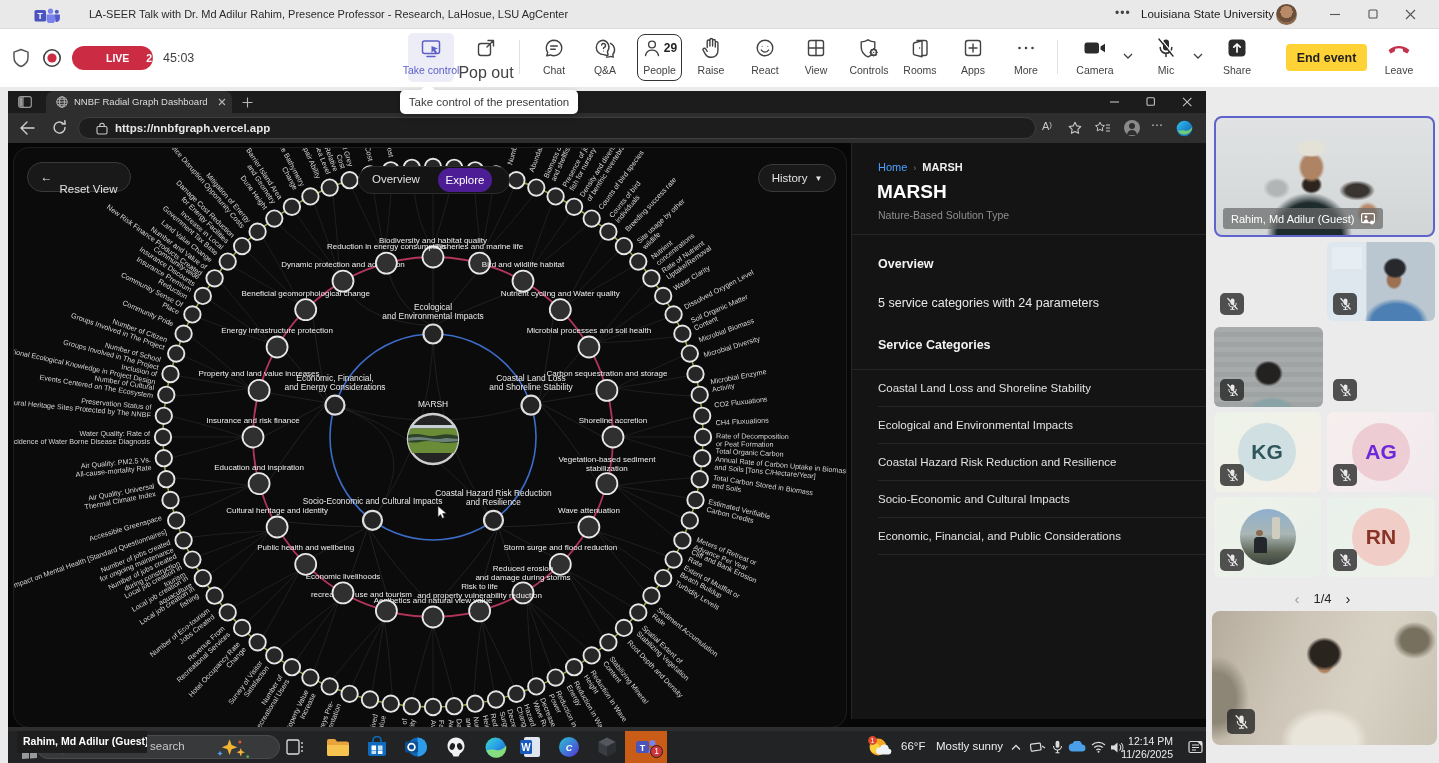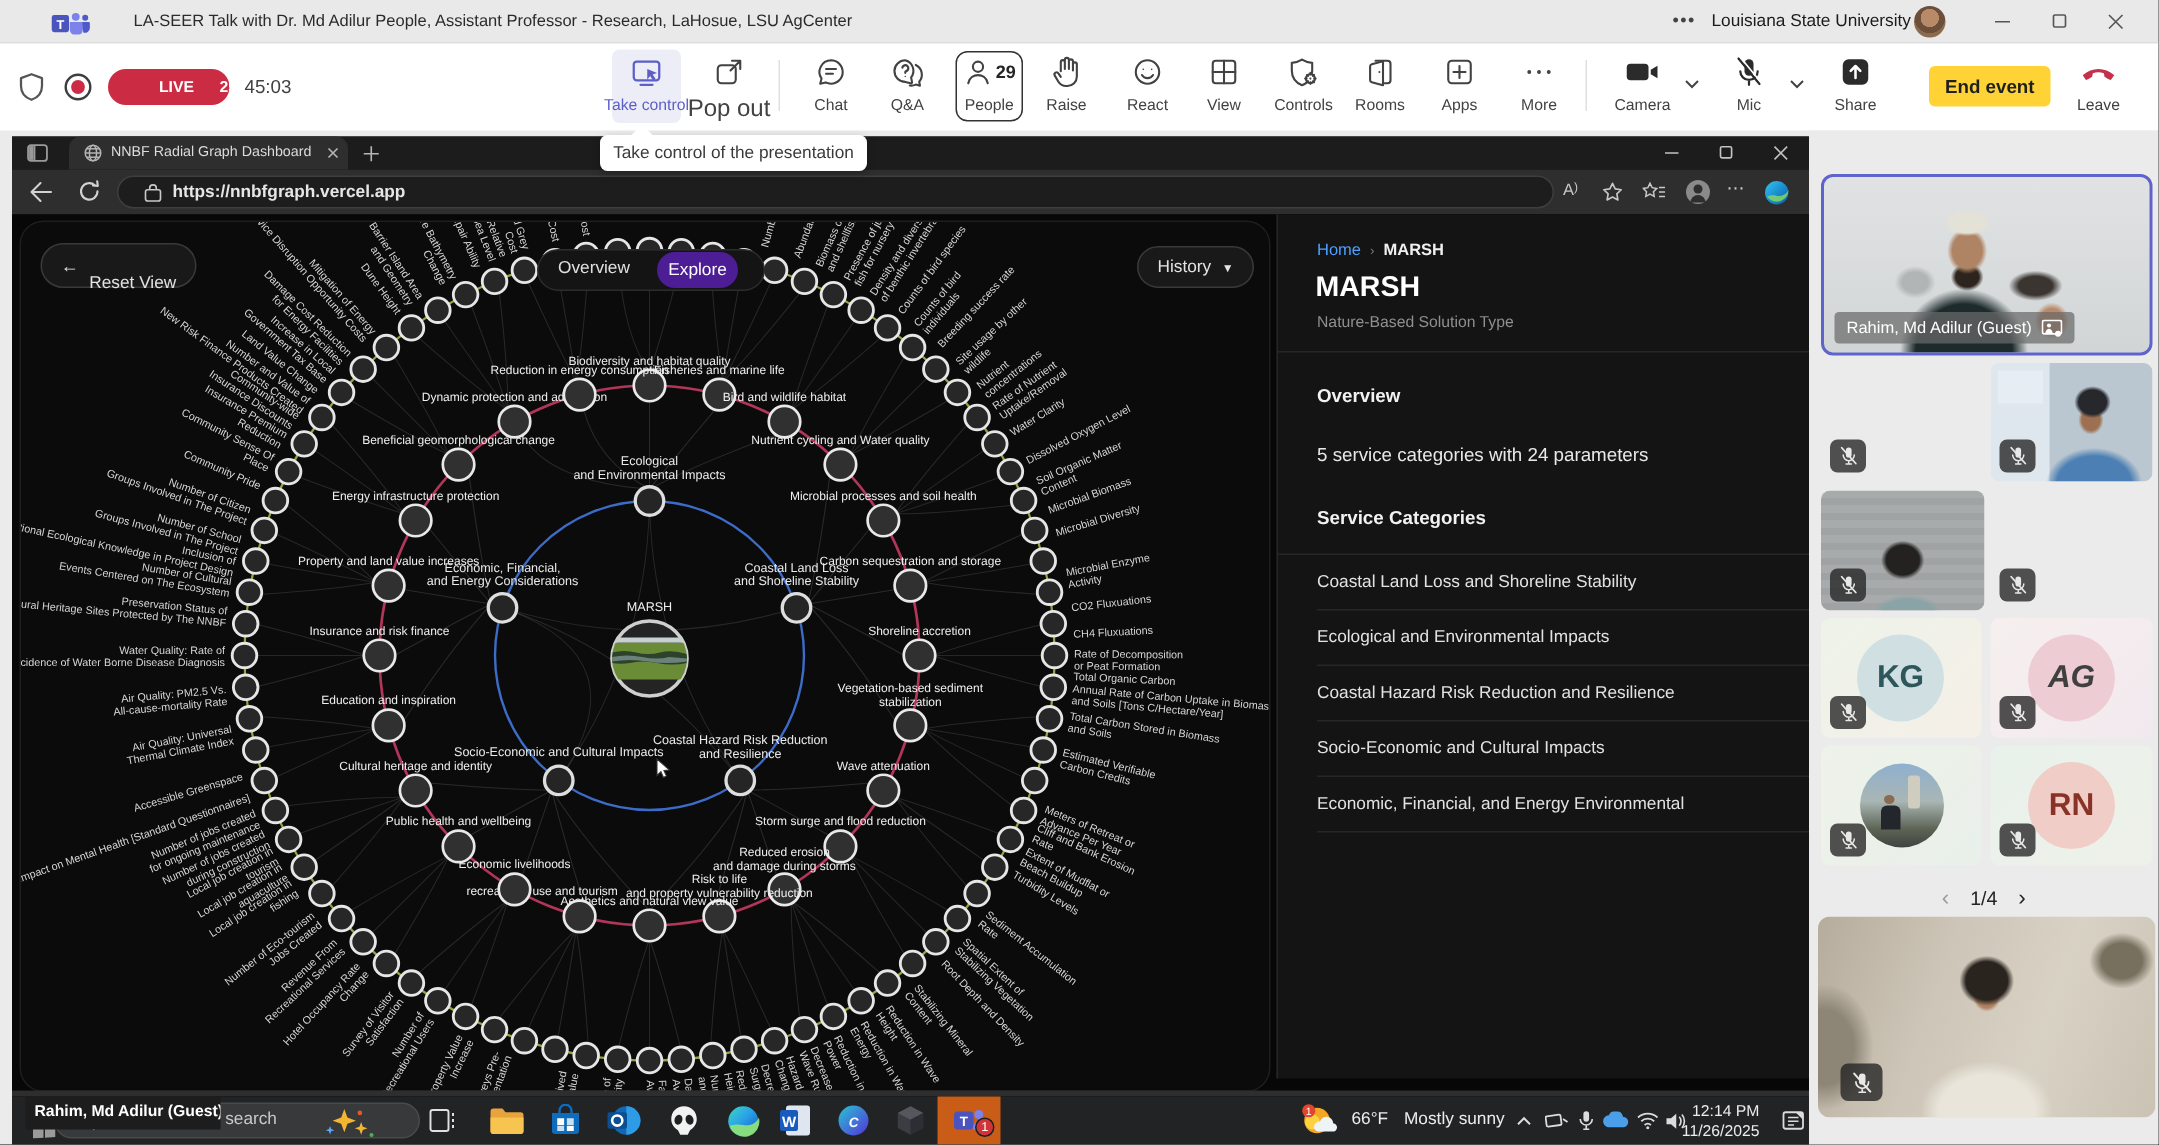--- a/index.html
+++ b/index.html
@@ -13,21 +13,21 @@
 <div class="abs" style="left:0;top:0;width:1439px;height:29px;background:#e9e9e9;border-bottom:1px solid #dcdcdc;">
  <svg class="abs" style="left:34px;top:8px" width="26" height="15" viewBox="0 0 26 15">
   <circle cx="16.5" cy="3.2" r="2.6" fill="#7b83eb"></circle>
   <path d="M12.5,6.6 h8 a0.8,0.8 0 0 1 0.8,0.8 v4 a4.4,4.4 0 0 1 -8.8,0 Z" fill="#7b83eb"></path>
   <circle cx="22.8" cy="3.8" r="2" fill="#5059c9"></circle>
   <path d="M20.8,6.6 h4.4 a0.7,0.7 0 0 1 0.7,0.7 v3.3 a3.3,3.3 0 0 1 -4.4,3.1 Z" fill="#5059c9"></path>
   <rect x="0.5" y="2" width="11.5" height="11.5" rx="1.6" fill="#4b53bc"></rect>
   <text x="6.2" y="11" text-anchor="middle" font-size="8.5" font-weight="bold" fill="#fff" font-family="Liberation Sans">T</text>
  </svg>
 
- <span class="abs" style="left:89px;top:8px;font-size:11px;color:#2b2b2b;">LA-SEER Talk with Dr. Md Adilur People, Assistant Professor - Research, LaHosue, LSU AgCenter</span>
+ <span class="abs" style="left:89px;top:8px;font-size:11px;color:#2b2b2b;">LA-SEER Talk with Dr. Md Adilur Rahim, Presence Professor - Research, LaHosue, LSU AgCenter</span>
  <span class="abs" style="left:1115px;top:6px;font-size:12px;color:#444;letter-spacing:1px;">•••</span>
  <span class="abs" style="left:1141px;top:8px;font-size:11.5px;color:#1b1b1b;">Louisiana State University</span>
  <div class="abs" style="left:1276px;top:4px;width:21px;height:21px;border-radius:50%;background:radial-gradient(circle at 50% 38%,#b98a67 0 36%,#6b4f3a 37% 60%,#8c6a4d 61%);"></div>
  <svg class="abs" style="left:1328px;top:9px" width="100" height="11" viewBox="0 0 100 11">
   <line x1="2" y1="5.5" x2="12" y2="5.5" stroke="#555" stroke-width="1.1"></line>
   <rect x="41" y="1" width="8" height="8" rx="1" fill="none" stroke="#555" stroke-width="1.1"></rect>
   <path d="M78,1 l9,9 M87,1 l-9,9" stroke="#555" stroke-width="1.1"></path>
  </svg>
 </div>
 <div class="abs" style="left:0;top:29px;width:1439px;height:58px;background:#ffffff;">
@@ -662,21 +662,21 @@
       <div style="margin:6px 0 0 26px;font-size:10.5px;color:#8f8f8f;">Nature-Based Solution Type</div>
       <div style="margin:13px 0 0 0;height:1px;background:#262626;"></div>
       <div style="margin:22px 0 0 26px;font-size:12.5px;font-weight:bold;color:#f2f2f2;">Overview</div>
       <div style="margin:25px 0 0 26px;font-size:12.5px;color:#e8e8e8;">5 service categories with 24 parameters</div>
       <div style="margin:28px 0 0 26px;font-size:12.5px;font-weight:bold;color:#f2f2f2;">Service Categories</div>
       <div style="margin:17px 0 0 0;height:1px;background:#262626;"></div>
       <div style="margin:0 0 0 26px;height:37px;line-height:37px;font-size:11.5px;color:#e2e2e2;border-bottom:1px solid #262626;margin-right:0;">Coastal Land Loss and Shoreline Stability</div>
       <div style="margin:0 0 0 26px;height:37px;line-height:37px;font-size:11.5px;color:#e2e2e2;border-bottom:1px solid #262626;margin-right:0;">Ecological and Environmental Impacts</div>
       <div style="margin:0 0 0 26px;height:37px;line-height:37px;font-size:11.5px;color:#e2e2e2;border-bottom:1px solid #262626;margin-right:0;">Coastal Hazard Risk Reduction and Resilience</div>
       <div style="margin:0 0 0 26px;height:37px;line-height:37px;font-size:11.5px;color:#e2e2e2;border-bottom:1px solid #262626;margin-right:0;">Socio-Economic and Cultural Impacts</div>
-      <div style="margin:0 0 0 26px;height:37px;line-height:37px;font-size:11.5px;color:#e2e2e2;border-bottom:1px solid #262626;margin-right:0;">Economic, Financial, and Energy Environmental</div>
+      <div style="margin:0 0 0 26px;height:37px;line-height:37px;font-size:11.5px;color:#e2e2e2;border-bottom:1px solid #262626;margin-right:0;">Economic, Financial, and Public Considerations</div>
     </div>
   </div>
 <div class="abs" style="left:8px;top:727px;width:1198px;height:4px;background:#2e2e2e;"></div>
 <div class="abs" style="left:400px;top:90px;width:178px;height:24px;background:#fff;border-radius:5px;box-shadow:0 2px 6px rgba(0,0,0,.25);z-index:50;display:flex;align-items:center;justify-content:center;font-size:11.5px;color:#3a3a3a;">Take control of the presentation</div>
 <div class="abs" style="left:421px;top:83px;width:0;height:0;border-left:7px solid transparent;border-right:7px solid transparent;border-bottom:7px solid #fff;z-index:51;"></div>
 <div class="abs" style="left:8px;top:731px;width:1198px;height:32px;background:#212325;z-index:5;">
     <svg width="15" height="15" viewBox="0 0 15 15" style="position:absolute;left:14px;top:13px;">
       <g fill="#9a9a9a">
         <rect x="0" y="0" width="7" height="7" transform="skewY(-4)"></rect>
         <rect x="8" y="0" width="7" height="7" transform="skewY(-4)"></rect>
@@ -866,21 +866,21 @@
     <div class="chip" style="left:14px;top:377px;">
       <svg width="13" height="14" viewBox="0 0 13 14">
         <g stroke="#e8e8e8" stroke-width="1" fill="none" stroke-linecap="round">
           <rect x="4.6" y="1.4" width="3.8" height="6.6" rx="1.9" fill="#e8e8e8" stroke="none"></rect>
           <path d="M2.8,6.4 a3.7,3.7 0 0 0 7.4,0 M6.5,10.1 v2.2 M4.7,12.4 h3.6"></path>
           <line x1="1.8" y1="1.5" x2="11.2" y2="12" stroke-width="1.2"></line>
         </g>
       </svg>
     </div>
     <div class="vtile" style="left:121px;top:325px;width:108px;height:80px;background:linear-gradient(135deg,#f6efee,#f2e9ee);">
-      <div class="avc" style="left:25px;top:11px;width:58px;height:58px;background:#edccd3;color:#404040;font-size:21px;font-style:italic;">AG</div>
+      <div class="avc" style="left:25px;top:11px;width:58px;height:58px;background:#edccd3;color:#6d28d9;font-size:21px;">AG</div>
     </div>
     <div class="chip" style="left:127px;top:377px;">
       <svg width="13" height="14" viewBox="0 0 13 14">
         <g stroke="#e8e8e8" stroke-width="1" fill="none" stroke-linecap="round">
           <rect x="4.6" y="1.4" width="3.8" height="6.6" rx="1.9" fill="#e8e8e8" stroke="none"></rect>
           <path d="M2.8,6.4 a3.7,3.7 0 0 0 7.4,0 M6.5,10.1 v2.2 M4.7,12.4 h3.6"></path>
           <line x1="1.8" y1="1.5" x2="11.2" y2="12" stroke-width="1.2"></line>
         </g>
       </svg>
     </div>

